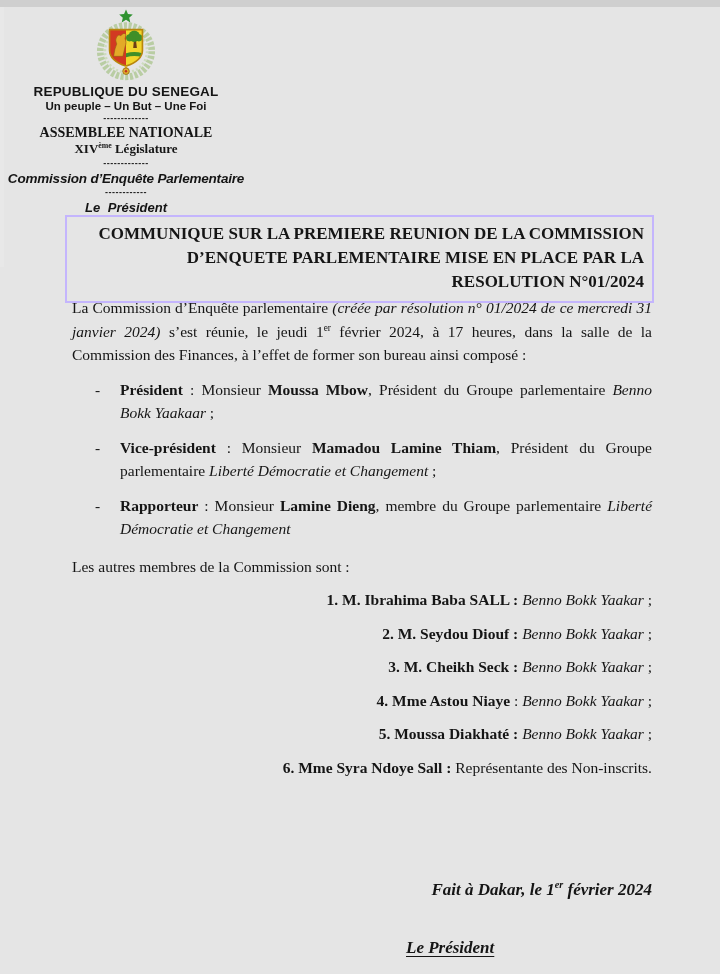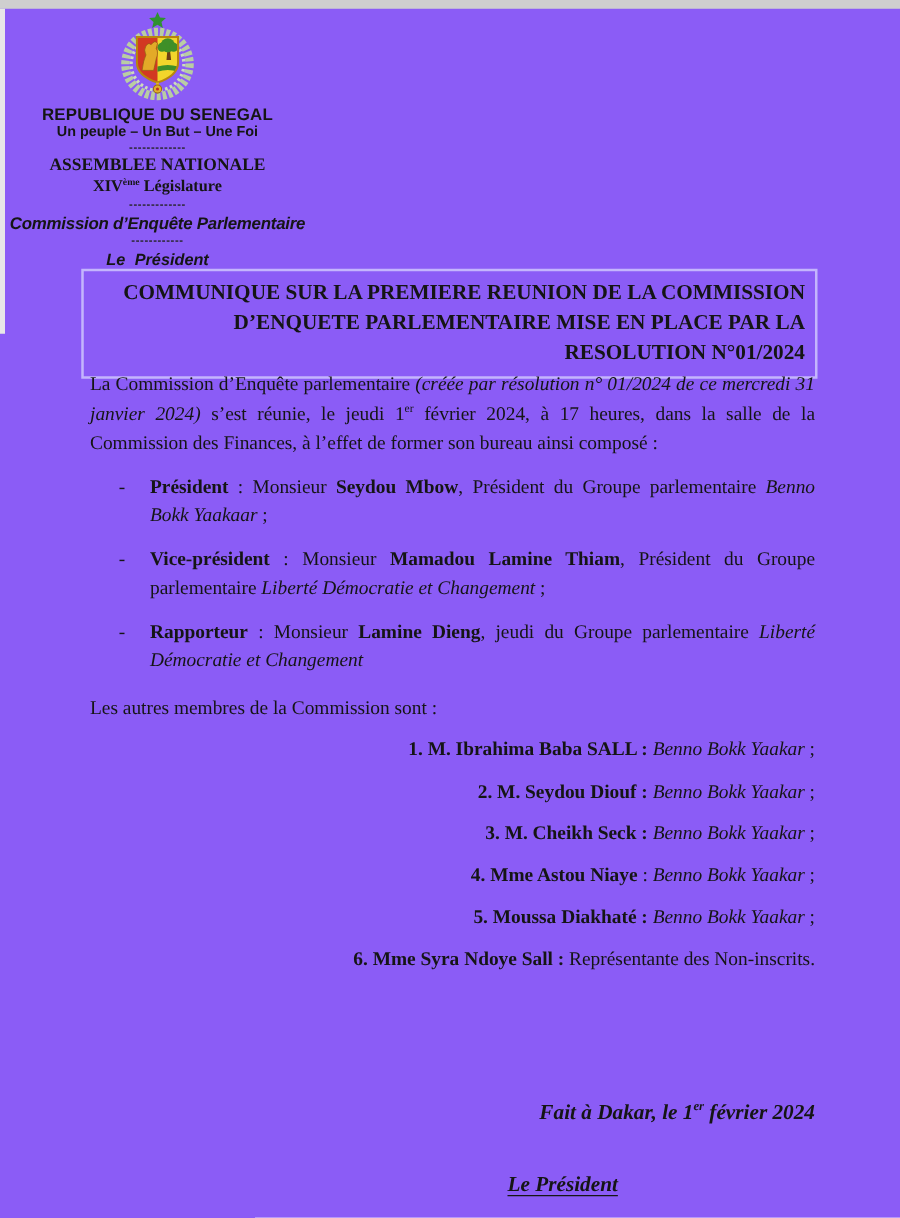--- a/index.html
+++ b/index.html
@@ -1,18 +1,18 @@
 <!DOCTYPE html>
 <html><head>
 <meta charset="utf-8">
 <style>
   * { margin:0; padding:0; box-sizing:border-box; }
   html,body { width:720px; height:974px; }
   body { background:#fff; font-family:"Liberation Serif", serif; color:#151515; overflow:hidden; }
-  .page { position:relative; width:720px; height:974px; background:#8b5cf6; }
+  .page { position:relative; width:720px; height:974px; background:#e5e5e5; }
   .top-strip { position:absolute; top:0; left:0; width:720px; height:7px; background:#cfcfcf; }
   .left-strip { position:absolute; top:7px; left:0; width:4px; height:260px; background:#e8e8e8; }
 
   .letterhead { position:absolute; top:8px; left:4px; width:244px; text-align:center; }
   .emblem { display:block; margin:0 auto; }
   .republic { font-family:"Liberation Sans", sans-serif; font-weight:bold; font-size:13.5px; letter-spacing:.2px; margin-top:2px; }
   .motto { font-family:"Liberation Sans", sans-serif; font-weight:bold; font-size:11.5px; margin-top:1px; }
   .sep { font-family:"Liberation Sans", sans-serif; font-weight:bold; font-size:9px; line-height:10px; letter-spacing:.5px; margin-top:1px; color:#222; }
   .assembly { font-weight:bold; font-size:14px; margin-top:2px; }
   .legislature { font-weight:bold; font-size:13px; }
@@ -92,29 +92,29 @@
     <div>COMMUNIQUE SUR LA PREMIERE REUNION DE LA COMMISSION</div>
     <div>D’ENQUETE PARLEMENTAIRE MISE EN PLACE PAR LA</div>
     <div>RESOLUTION N°01/2024</div>
   </div>
 
   <div class="content">
     <p class="intro"><span>La Commission d’Enquête parlementaire </span><span class="i">(créée par résolution n° 01/2024 de ce mercredi 31 janvier 2024)</span><span> s’est réunie, le jeudi 1</span><span class="sup">er</span><span> février 2024, à 17 heures, dans la salle de la Commission des Finances, à l’effet de former son bureau ainsi composé :</span></p>
 
     <div class="bullet">
       <span class="bullet-marker">-</span>
-      <span class="bullet-text"><span class="b">Président</span><span> : Monsieur </span><span class="b">Seydou Mbow</span><span>, Président du Groupe parlementaire </span><span class="i">Benno Bokk Yaakaar</span><span> ;</span></span>
+      <span class="bullet-text"><span class="b">Président</span><span> : Monsieur </span><span class="b">Moussa Mbow</span><span>, Président du Groupe parlementaire </span><span class="i">Benno Bokk Yaakaar</span><span> ;</span></span>
     </div>
     <div class="bullet">
       <span class="bullet-marker">-</span>
       <span class="bullet-text"><span class="b">Vice-président</span><span> : Monsieur </span><span class="b">Mamadou Lamine Thiam</span><span>, Président du Groupe parlementaire </span><span class="i">Liberté Démocratie et Changement</span><span> ;</span></span>
     </div>
     <div class="bullet">
       <span class="bullet-marker">-</span>
-      <span class="bullet-text"><span class="b">Rapporteur</span><span> : Monsieur </span><span class="b">Lamine Dieng</span><span>, jeudi du Groupe parlementaire </span><span class="i">Liberté Démocratie et Changement</span></span>
+      <span class="bullet-text"><span class="b">Rapporteur</span><span> : Monsieur </span><span class="b">Lamine Dieng</span><span>, membre du Groupe parlementaire </span><span class="i">Liberté Démocratie et Changement</span></span>
     </div>
 
     <p class="others">Les autres membres de la Commission sont :</p>
 
     <p class="member"><span class="b">1. M. Ibrahima Baba SALL :</span><span> </span><span class="i">Benno Bokk Yaakar</span><span> ;</span></p>
     <p class="member"><span class="b">2. M. Seydou Diouf :</span><span> </span><span class="i">Benno Bokk Yaakar</span><span> ;</span></p>
     <p class="member"><span class="b">3. M. Cheikh Seck :</span><span> </span><span class="i">Benno Bokk Yaakar</span><span> ;</span></p>
     <p class="member"><span class="b">4. Mme Astou Niaye</span><span> : </span><span class="i">Benno Bokk Yaakar</span><span> ;</span></p>
     <p class="member"><span class="b">5. Moussa Diakhaté :</span><span> </span><span class="i">Benno Bokk Yaakar</span><span> ;</span></p>
     <p class="member"><span class="b">6. Mme Syra Ndoye Sall :</span><span> Représentante des Non-inscrits.</span></p>

